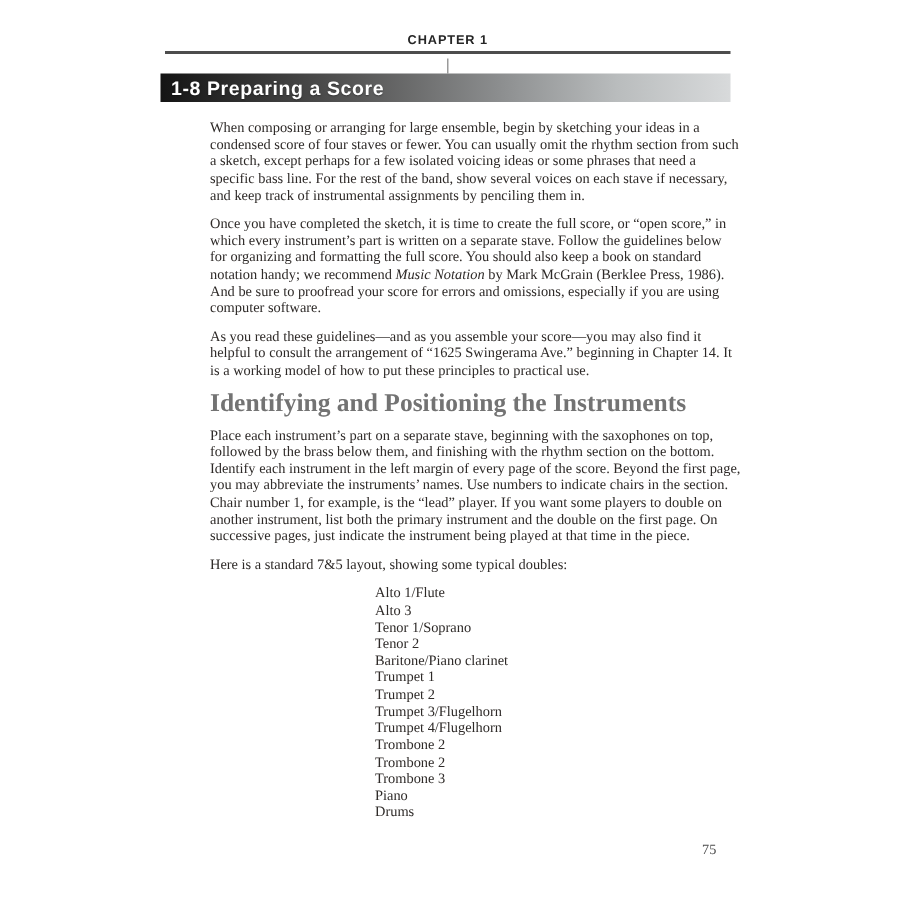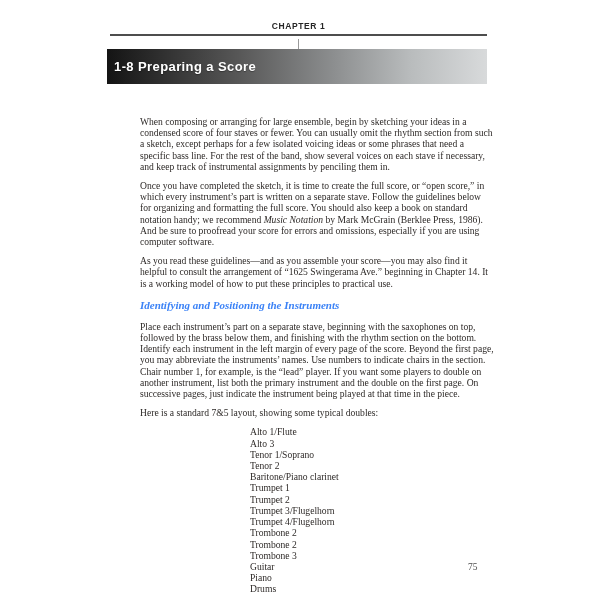--- a/index.html
+++ b/index.html
@@ -39,21 +39,21 @@
     left: 110px;
     width: 377px;
     height: 2px;
     background: #4d4d4d;
   }
   .title-bar {
     position: absolute;
     top: 49px;
     left: 107px;
     width: 380px;
-    height: 35px;
+    height: 19px;
     background: linear-gradient(to right,
       #141414 0%, #2b2b2b 12%, #585858 35%,
       #8d8f90 60%, #b9bcbd 80%, #d8dadb 100%);
     display: flex;
     align-items: center;
   }
   .title-bar-text {
     font-family: "Liberation Sans", sans-serif;
     font-weight: bold;
     font-size: 13px;
@@ -62,30 +62,28 @@
     letter-spacing: 0.4px;
     text-shadow: 0 1px 1px rgba(0,0,0,0.35);
   }
   .content {
     position: absolute;
     top: 80px;
     left: 140px;
     width: 354px;
     font-size: 9.6px;
     line-height: 11.2px;
-    margin-top: 36px;
   }
   .para { margin: 0 0 8px 0; }
   .subheading {
-    font-size: 11px;
+    font-size: 17px;
     font-weight: bold;
-    color: #3b82f6;
+    color: #737373;
     margin: 9px 0 9px 0;
     line-height: 14px;
-    font-style: italic;
   }
   .italic { font-style: italic; font-family: Liberation Serif, serif; }
   .instrument-list { margin: 2px 0 0 110px; }
   .instrument-list .list-item { line-height: 11.2px; }
   .page-number {
     position: absolute;
     top: 562px;
     left: 468px;
     font-size: 9.5px;
     color: #4a4a4a;
@@ -128,21 +126,20 @@
         <div class="list-item">Tenor 1/Soprano</div>
         <div class="list-item">Tenor 2</div>
         <div class="list-item">Baritone/Piano clarinet</div>
         <div class="list-item">Trumpet 1</div>
         <div class="list-item">Trumpet 2</div>
         <div class="list-item">Trumpet 3/Flugelhorn</div>
         <div class="list-item">Trumpet 4/Flugelhorn</div>
         <div class="list-item">Trombone 2</div>
         <div class="list-item">Trombone 2</div>
         <div class="list-item">Trombone 3</div>
-        <div class="list-item">Guitar</div>
         <div class="list-item">Piano</div>
         <div class="list-item">Drums</div>
       </div>
 
   </div>
 
   <div class="page-number">75</div>
 
 </div>
 

